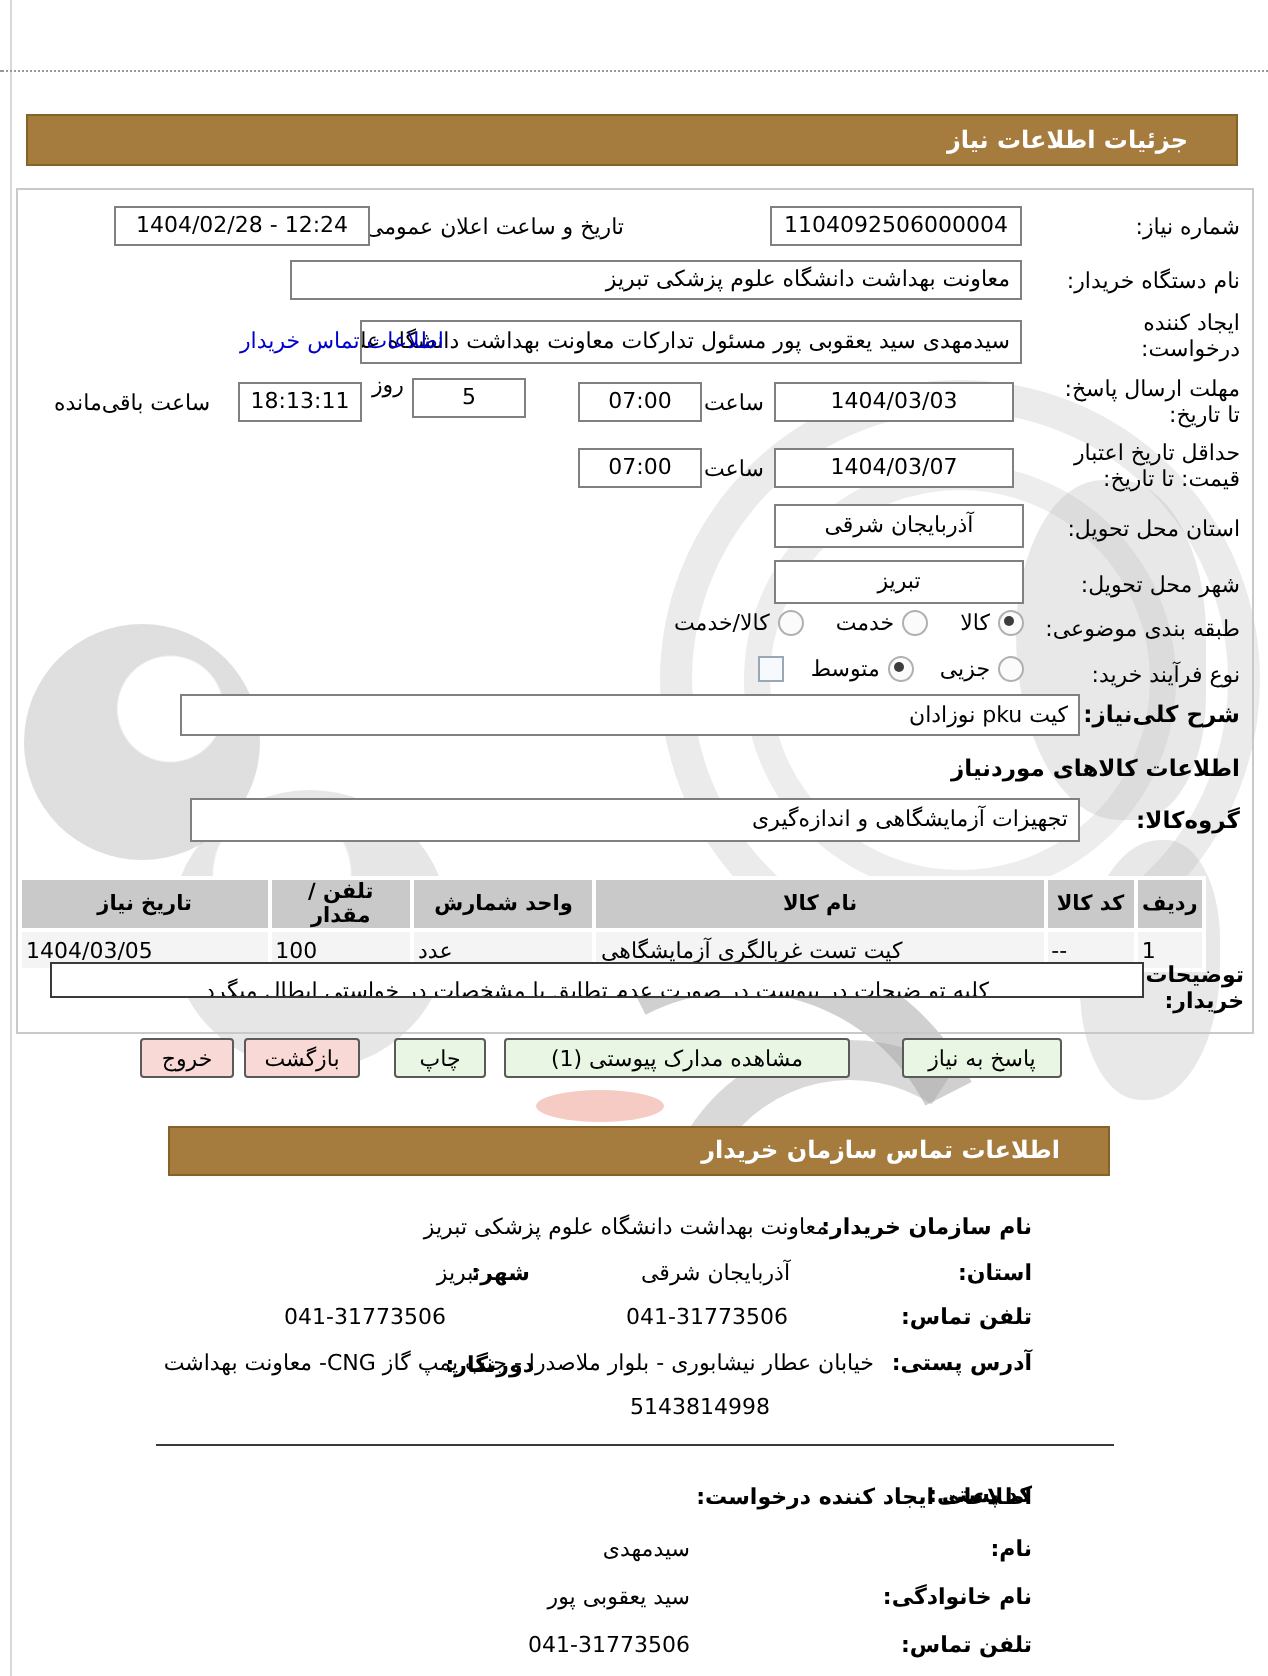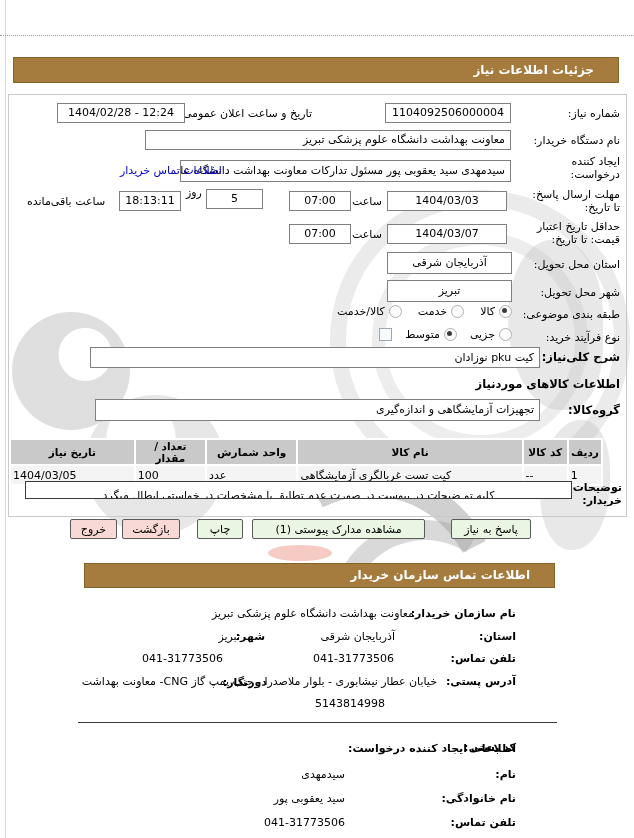--- a/index.html
+++ b/index.html
@@ -131,21 +131,21 @@
       <col style="width:91px">
       <col style="width:71px">
       <col style="width:124px">
   </colgroup>
   <thead>
     <tr>
       <th>ردیف</th>
       <th>کد کالا</th>
       <th>نام کالا</th>
       <th>واحد شمارش</th>
-      <th>تعداد / مقدار</th>
+      <th>تلفن / مقدار</th>
       <th>تاریخ نیاز</th>
     </tr>
   </thead>
   <tbody>
     <tr>
       <td>1</td>
       <td>--</td>
       <td>کیت تست غربالگری آزمایشگاهی</td>
       <td>عدد</td>
       <td>100</td>

